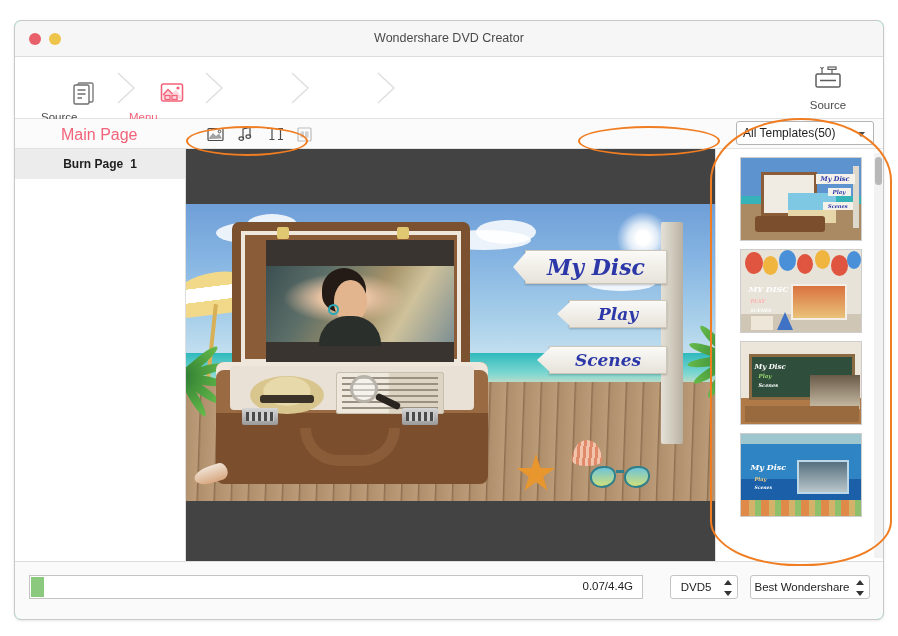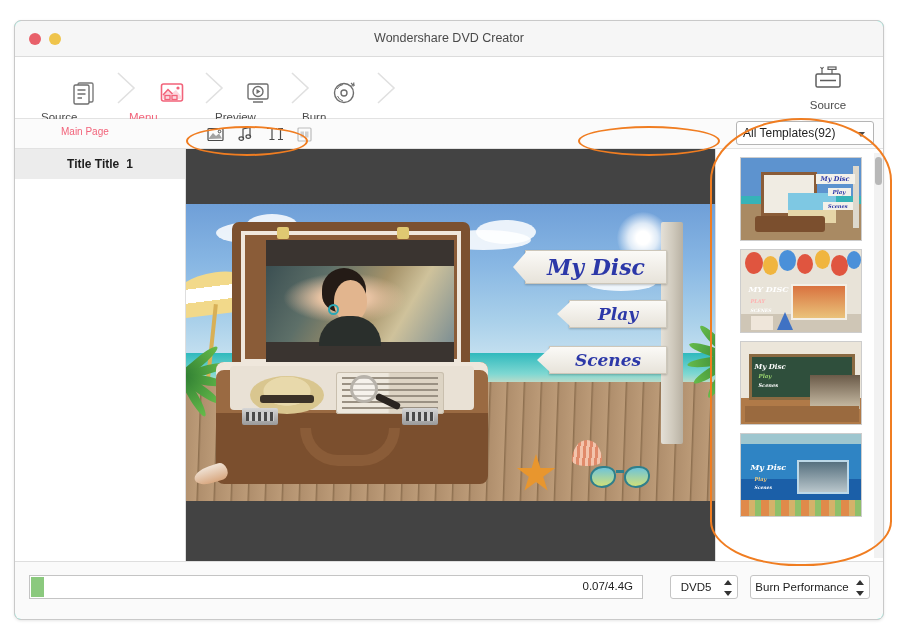--- a/index.html
+++ b/index.html
@@ -71,21 +71,21 @@
 
   
   #controlrow {
     position: relative;
     height: 30px;
     background: #fbfbfb;
     border-bottom: 1px solid #e2e2e2;
   }
   #main-page-tab {
     position: absolute; left: 46px; top: 7px;
-    font-size: 10px; color: #f2637a;
+    font-size: 16px; color: #f2637a;
   }
   #menu-tools {
     position: absolute; left: 186px; top: 2px;
     width: 118px; height: 26px;
     display: flex; align-items: center; justify-content: space-around;
   }
   #menu-tools .mt { width: 22px; height: 20px; display:flex; align-items:center; justify-content:center; }
   #ratio-select {
     position: absolute; left: 583px; top: 3px;
     width: 132px; height: 23px;
@@ -552,50 +552,27 @@
       </div>
       <div class="slab">Menu</div>
     </div>
 
     <div class="chev" style="left:188px">
       <svg width="26" height="34" viewBox="0 0 26 34">
           <path d="M3 2 L19 17 L3 32" fill="none" stroke="#e0e0e0" stroke-width="1.6"></path>
         </svg>
     </div>
 
-    <div class="step" style="left:200px">
-      <div class="sico">
-        <svg width="26" height="26" viewBox="0 0 26 26">
-          <rect x="3" y="4" width="20" height="15" rx="1.6" fill="#fff" stroke="#6e6e6e" stroke-width="1.4"></rect>
-          <circle cx="13" cy="11.5" r="5" fill="none" stroke="#6e6e6e" stroke-width="1.4"></circle>
-          <path d="M11.5 9 L15.5 11.5 L11.5 14 Z" fill="#6e6e6e"></path>
-          <line x1="8" y1="22" x2="18" y2="22" stroke="#6e6e6e" stroke-width="1.4"></line>
-        </svg>
-      </div>
-      <div class="slab">Preview</div>
-    </div>
 
     <div class="chev" style="left:274px">
       <svg width="26" height="34" viewBox="0 0 26 34">
           <path d="M3 2 L19 17 L3 32" fill="none" stroke="#e0e0e0" stroke-width="1.6"></path>
         </svg>
     </div>
 
-    <div class="step" style="left:287px">
-      <div class="sico">
-        <svg width="26" height="26" viewBox="0 0 26 26">
-          <circle cx="12" cy="13" r="9.5" fill="#fff" stroke="#6e6e6e" stroke-width="1.4"></circle>
-          <circle cx="12" cy="13" r="3" fill="none" stroke="#6e6e6e" stroke-width="1.4"></circle>
-          <path d="M5 9 A9 9 0 0 1 11 4.5" fill="none" stroke="#6e6e6e" stroke-width="1"></path>
-          <path d="M5.5 16 A8 8 0 0 0 11 21" fill="none" stroke="#6e6e6e" stroke-width="1"></path>
-          <path d="M19 3 L21.5 5.5 M22 2.5 L21 6.5 M18.5 6 L23 5" stroke="#6e6e6e" stroke-width="1.1" fill="none"></path>
-        </svg>
-      </div>
-      <div class="slab">Burn</div>
-    </div>
 
     <div class="chev" style="left:360px">
       <svg width="26" height="34" viewBox="0 0 26 34">
           <path d="M3 2 L19 17 L3 32" fill="none" stroke="#e0e0e0" stroke-width="1.6"></path>
         </svg>
     </div>
 
     <div id="toolbox-btn">
       <div class="sico">
         <svg width="32" height="30" viewBox="0 0 32 30">
@@ -638,30 +615,30 @@
         <svg width="15" height="15" viewBox="0 0 15 15">
           <rect x="1" y="1" width="13" height="13" rx="1" fill="none" stroke="#bdbdbd" stroke-width="1.2"></rect>
           <rect x="3.5" y="4.5" width="3.5" height="6" fill="#cfcfcf"></rect>
           <rect x="8" y="4.5" width="3.5" height="6" fill="#cfcfcf"></rect>
         </svg>
       </div>
     </div>
 
 
     <div id="template-select">
-      <span>All Templates(92)</span>
+      <span>All Templates(50)</span>
       <span class="caret2"></span>
     </div>
   </div>
 
   <div id="body-area">
 
     <div id="page-list">
       <div id="title-page-row">
-        <span>Title Title</span>
+        <span>Burn Page</span>
         <span class="tpnum">1</span>
       </div>
     </div>
 
     <div id="preview-stage">
       <div id="menu-canvas">
         <div class="bg-sky"></div>
         <div class="sun"></div>
         <div class="cloud c1"></div>
         <div class="cloud c2"></div>
@@ -797,21 +774,21 @@
 
     <div class="stepper-select" id="disc-type-select">
       <span>DVD5</span>
       <span class="stepper-arrows">
         <span class="up"></span>
           <span class="dn"></span>
       </span>
     </div>
 
     <div class="stepper-select" id="quality-select">
-      <span>Burn Performance</span>
+      <span>Best Wondershare</span>
       <span class="stepper-arrows">
         <span class="up"></span>
           <span class="dn"></span>
       </span>
     </div>
   </div>
 </div>
 
 <div class="annot" id="annot-tools"></div>
 <div class="annot" id="annot-ratio"></div>

